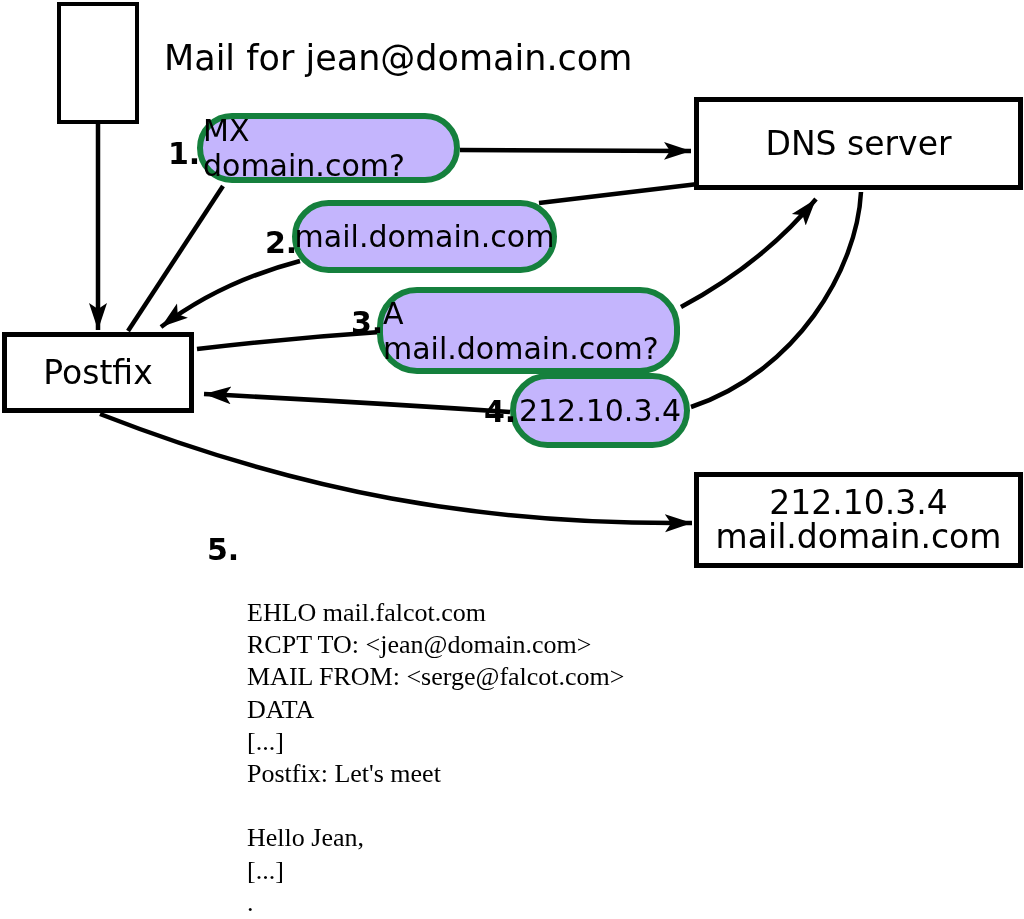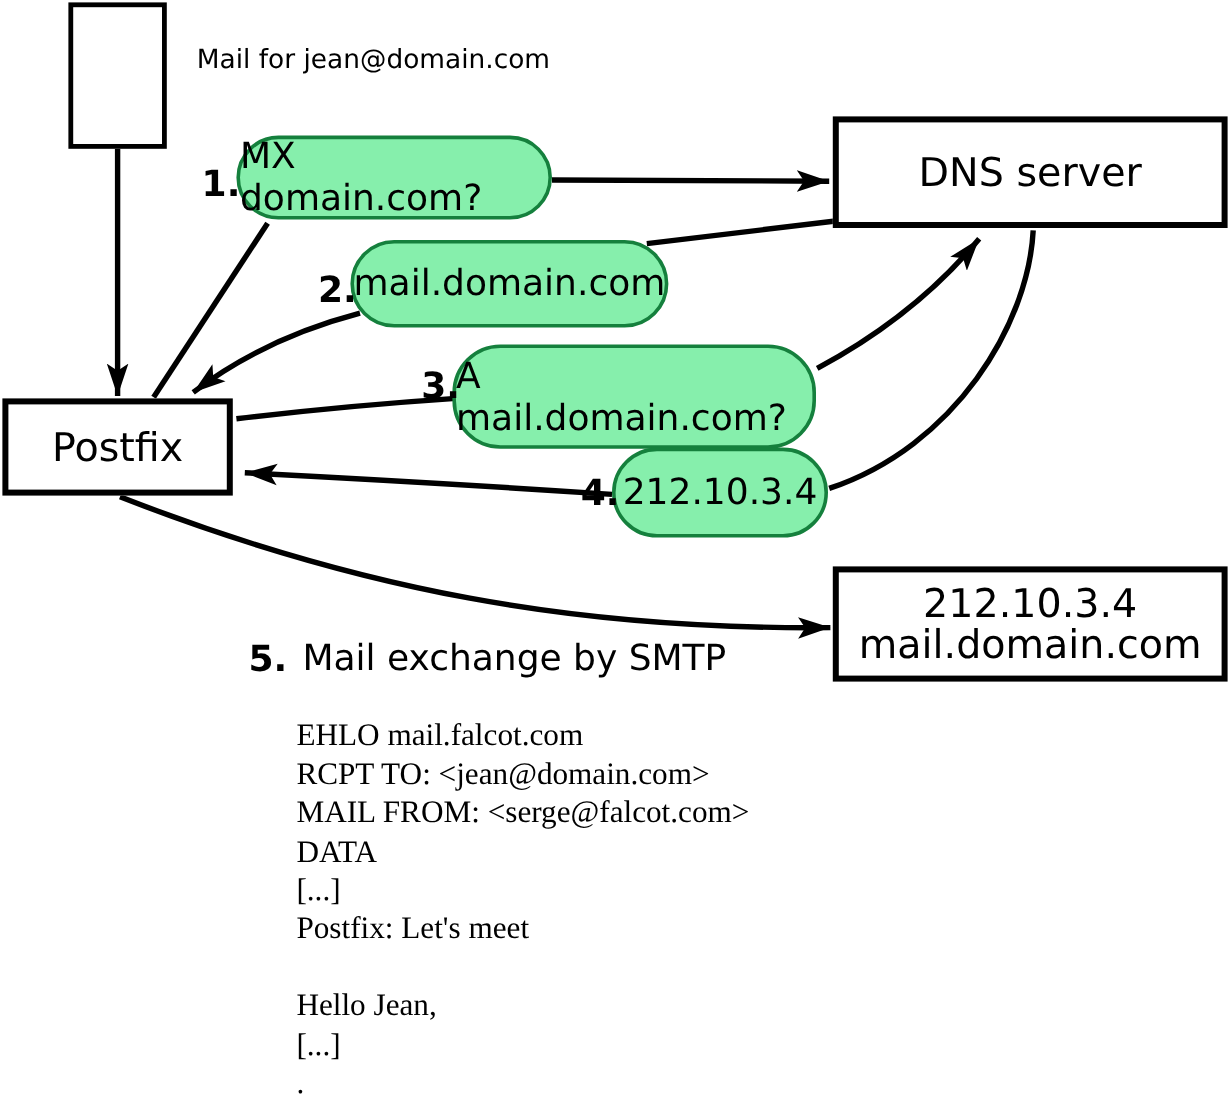--- a/index.html
+++ b/index.html
@@ -18,36 +18,36 @@
     border:5px solid #000;
     box-sizing:border-box;
   }
   .mail-rect{left:57px;top:2px;width:82px;height:122px;border-width:4px;}
   .box{display:flex;align-items:center;justify-content:center;font-size:33px;}
   .postfix-box{left:2px;top:332px;width:192px;height:81px;}
   .dns-box{left:694px;top:97px;width:329px;height:93px;}
   .mailserver-box{left:694px;top:472px;width:329px;height:96px;
     flex-direction:column;line-height:34px;}
   .pill{
-    position:absolute;background:#86efac;border:3px solid #15803d;
+    position:absolute;background:#c4b5fd;border:6px solid #15803d;
     box-sizing:border-box;border-radius:40px;
     display:flex;align-items:center;justify-content:center;
     font-size:30px;
   }
   .pill1{left:197px;top:113px;width:263px;height:70px;}
   .pill2{left:292px;top:200px;width:265px;height:73px;}
   .pill3{left:377px;top:287px;width:303px;height:87px;}
   .pill4{left:510px;top:373px;width:180px;height:75px;}
   .stepnum{position:absolute;font-size:30px;font-weight:bold;}
   .n1{left:168px;top:136px;}
   .n2{left:265px;top:225px;}
   .n3{left:351px;top:305px;}
   .n4{left:484px;top:394px;}
   .n5{left:207px;top:532px;}
-  .caption{position:absolute;left:164px;top:38px;font-size:22px;white-space:nowrap;}
+  .caption{position:absolute;left:164px;top:38px;font-size:35px;white-space:nowrap;}
   .step5-label{position:absolute;left:252px;top:531px;font-size:30px;white-space:nowrap;}
   .smtp{position:absolute;left:247px;top:597px;font-size:26px;}
   .smtp-line{height:32.2px;line-height:32.2px;white-space:pre;font-family:Liberation Serif, serif;}
 </style>
 </head>
 <body>
 
 <div class="stage">
 
   <svg width="1024" height="919" viewBox="0 0 1024 919">
@@ -99,21 +99,20 @@
   <div class="pill pill4">
     <span>212.10.3.4</span>
   </div>
 
   <div class="stepnum n1">1.</div>
   <div class="stepnum n2">2.</div>
   <div class="stepnum n3">3.</div>
   <div class="stepnum n4">4.</div>
   <div class="stepnum n5">5.</div>
 
-  <div class="step5-label">Mail exchange by SMTP</div>
 
   <div class="smtp">
     <div class="smtp-line">EHLO mail.falcot.com</div>
     <div class="smtp-line">RCPT TO: &lt;jean@domain.com&gt;</div>
     <div class="smtp-line">MAIL FROM: &lt;serge@falcot.com&gt;</div>
     <div class="smtp-line">DATA</div>
     <div class="smtp-line">[...]</div>
     <div class="smtp-line">Postfix: Let's meet</div>
     <div class="smtp-line"></div>
     <div class="smtp-line">Hello Jean,</div>

